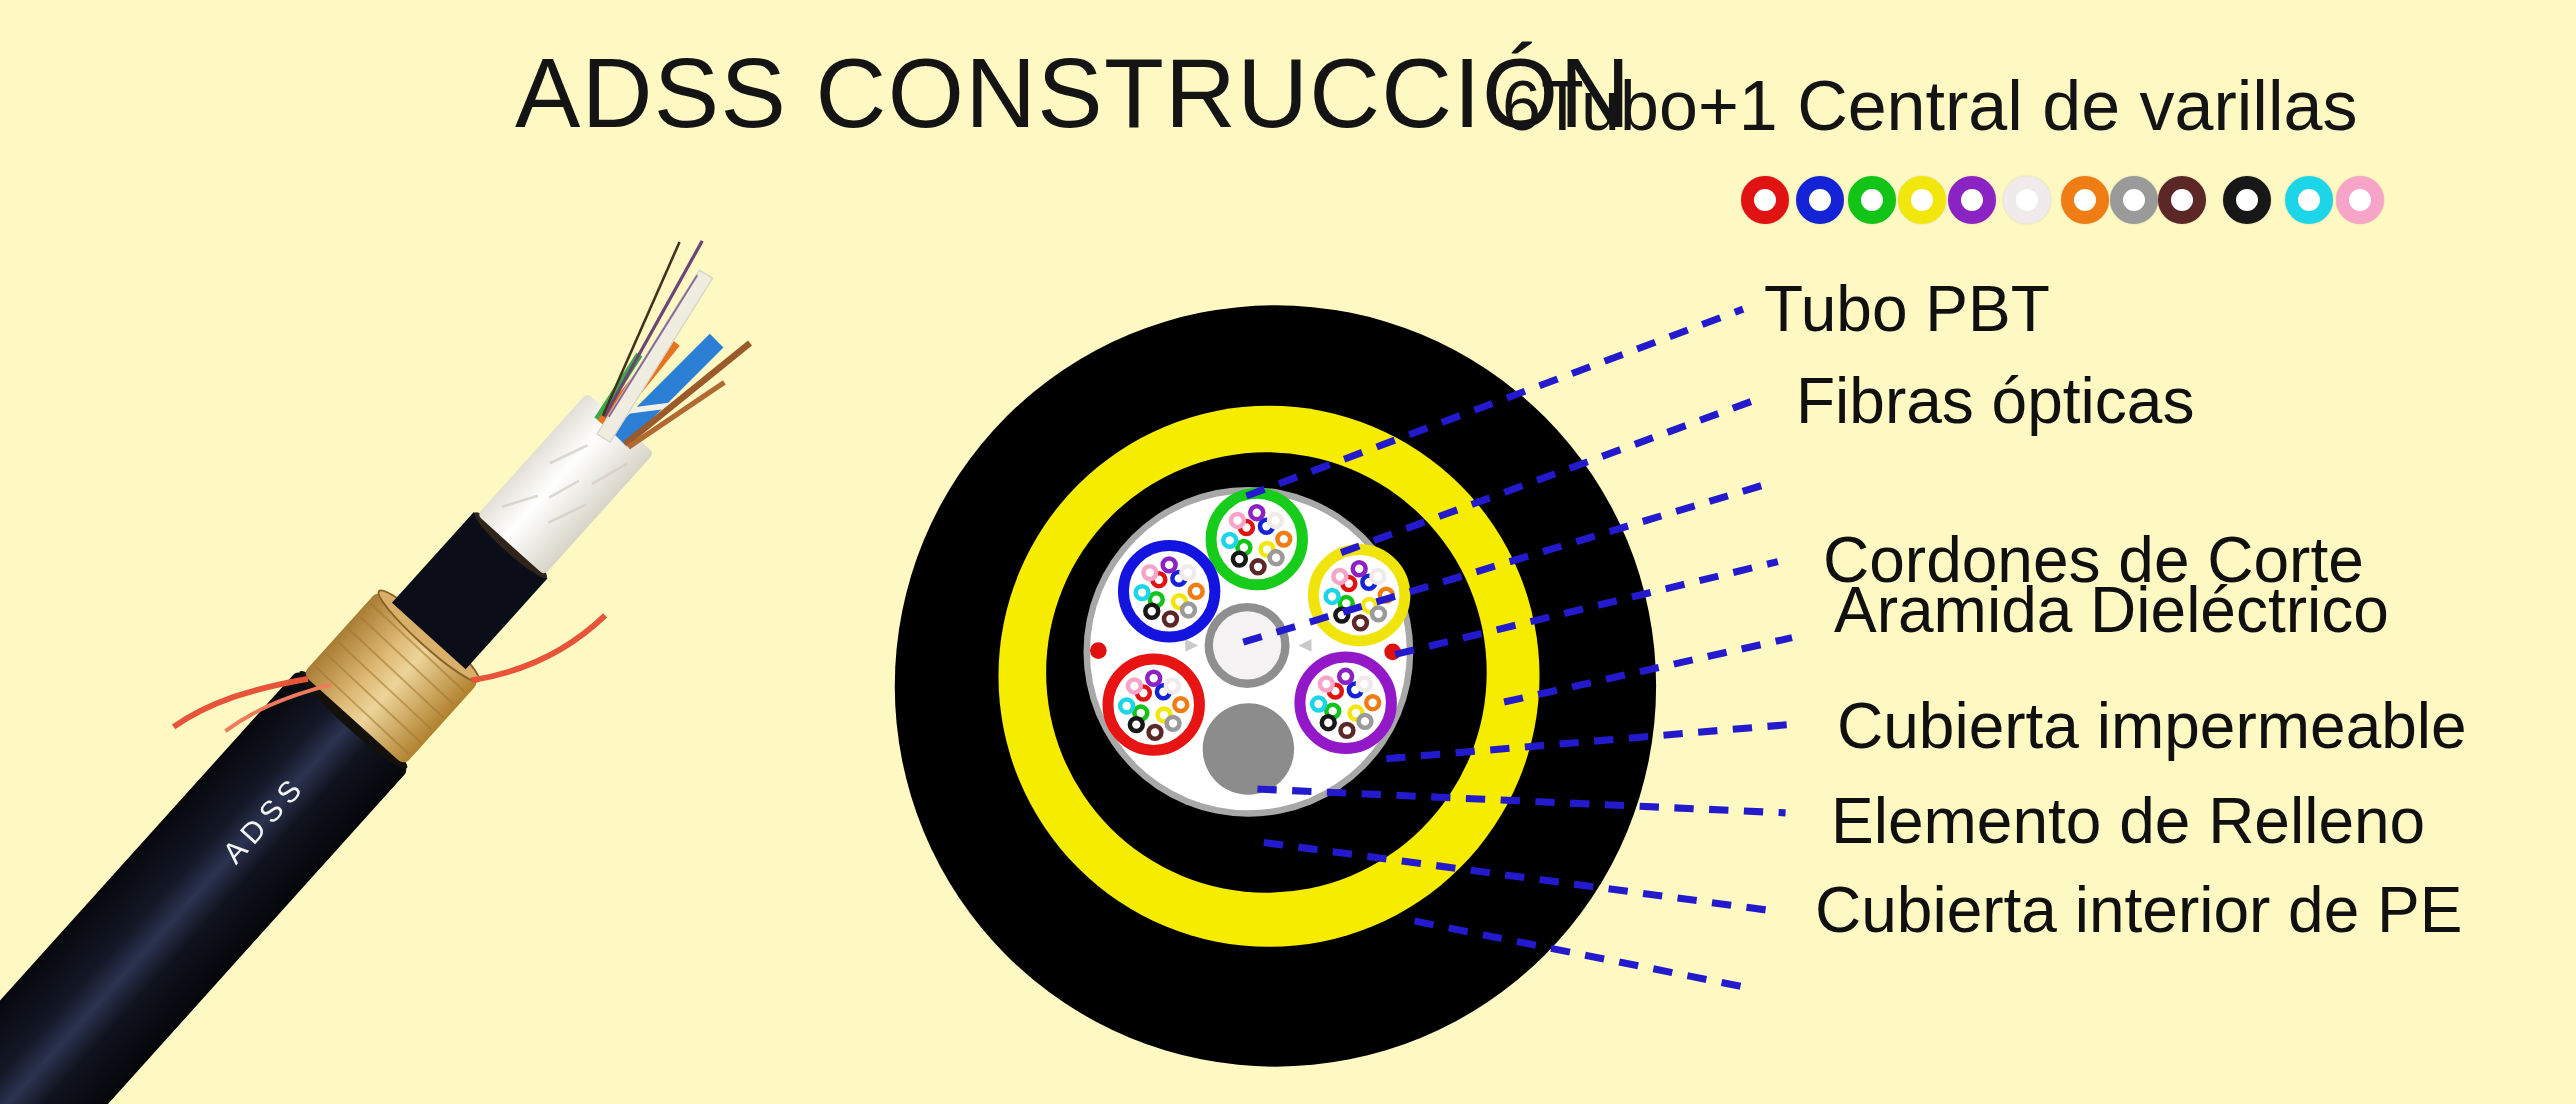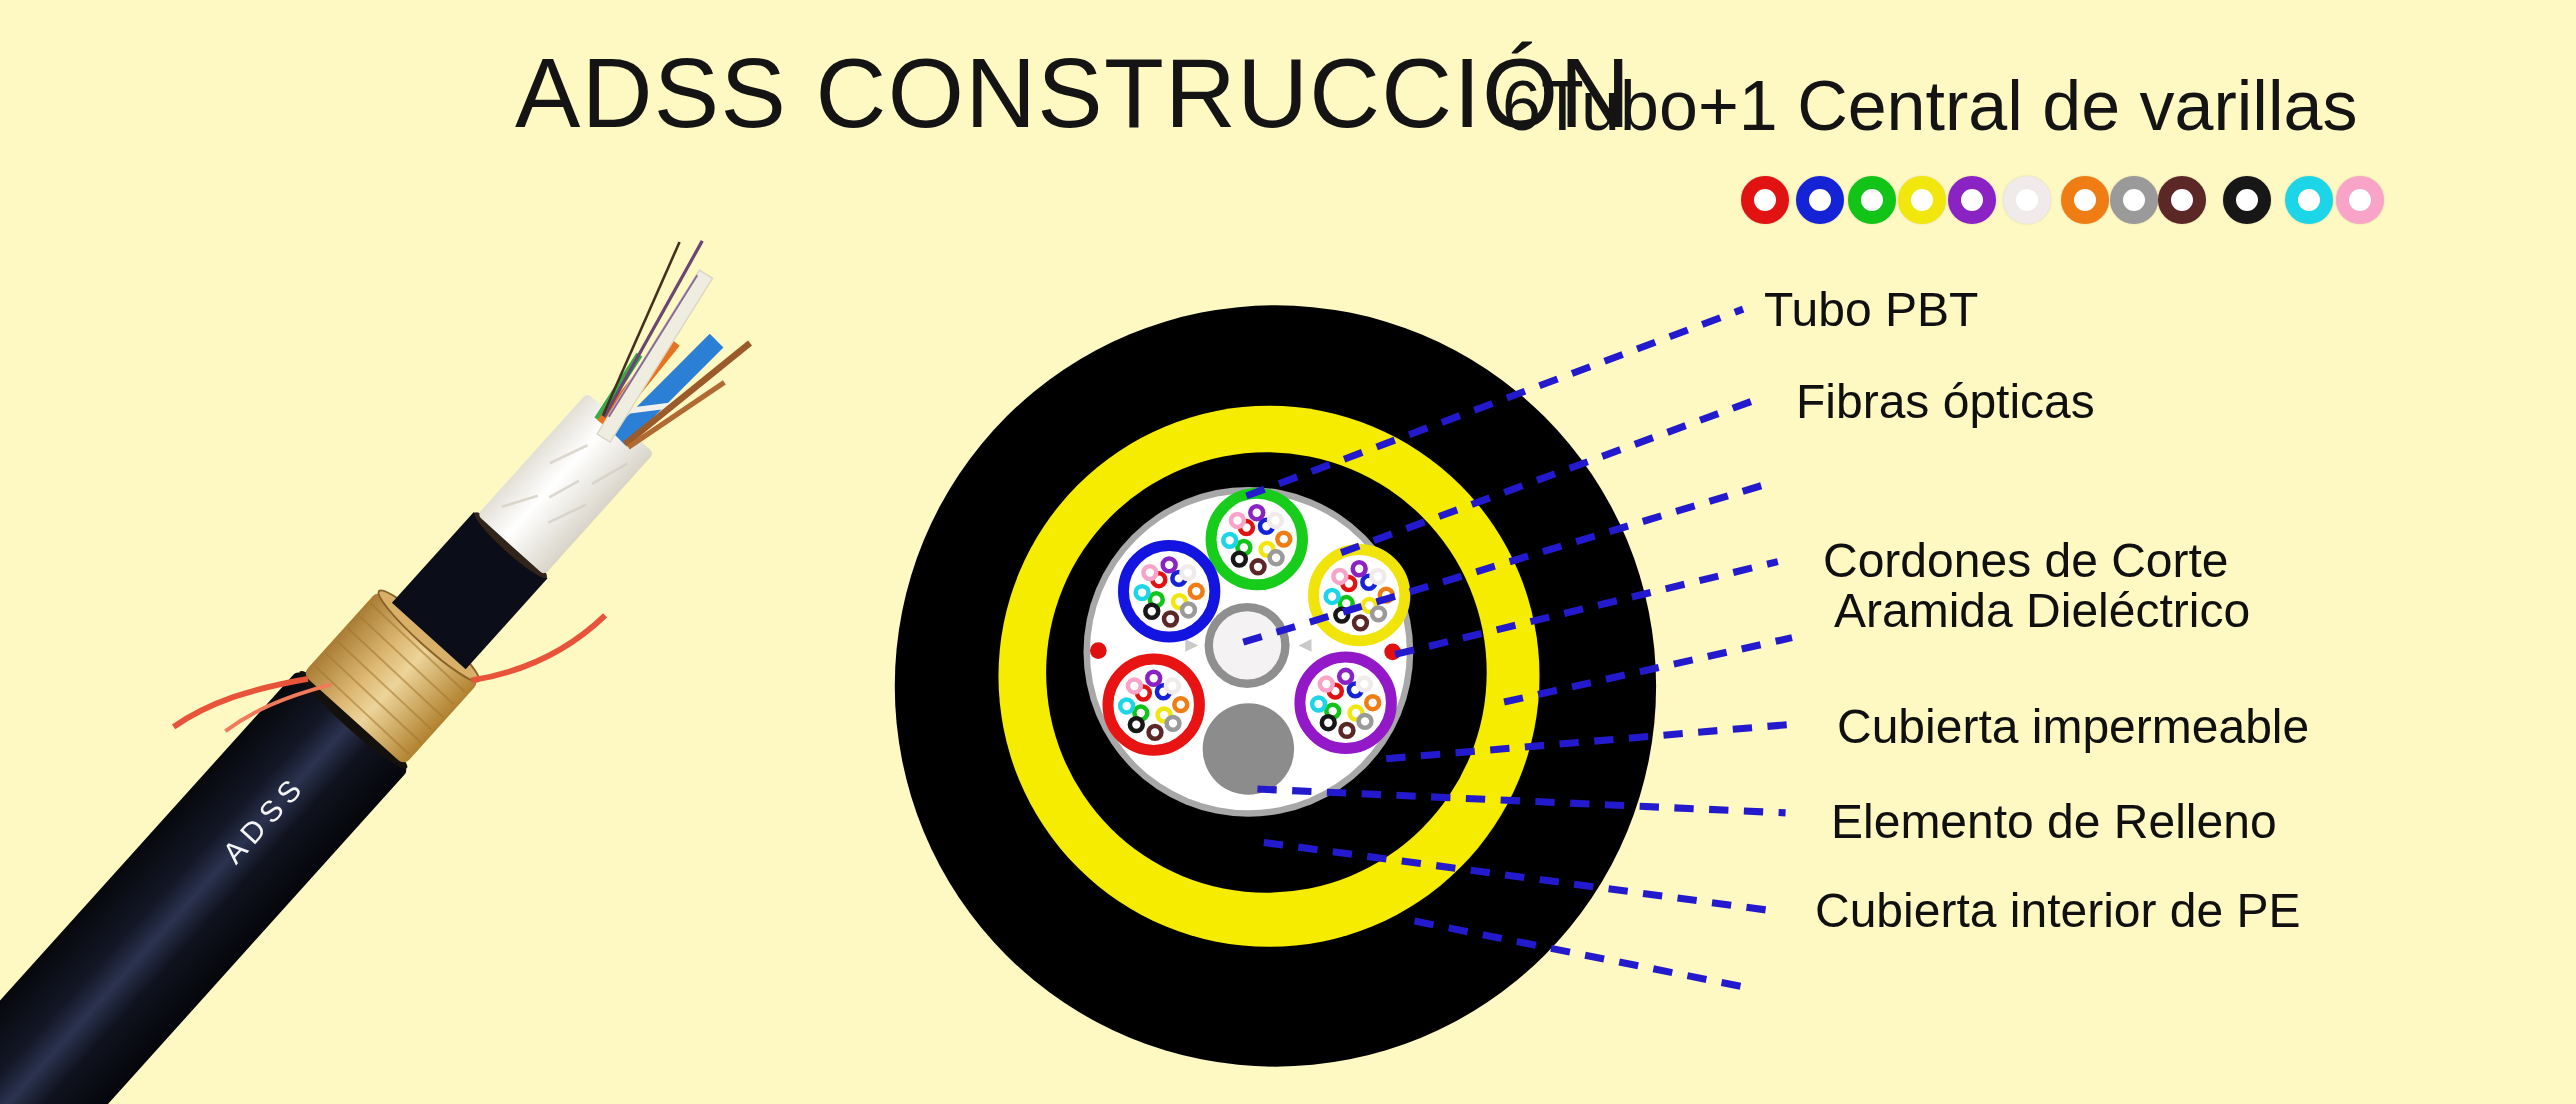--- a/index.html
+++ b/index.html
@@ -24,21 +24,21 @@
   .legend-ring{
     position:absolute;box-sizing:border-box;
     width:48px;height:48px;border-radius:50%;
     border-style:solid;border-width:13.5px;
     background:#ffffff;
     box-shadow:0 0 1.9px rgba(0,0,0,.18);
   }
   svg.art{position:absolute;left:0;top:0;}
   .callout{
     position:absolute;
-    font-size:48px;color:#101010;
+    font-size:64px;color:#101010;
     white-space:nowrap;
     transform:translateY(-50%);
   }
 </style>
 </head>
 <body>
 
 <div class="canvas">
 
   <div class="title">ADSS CONSTRUCCIÓN</div>

